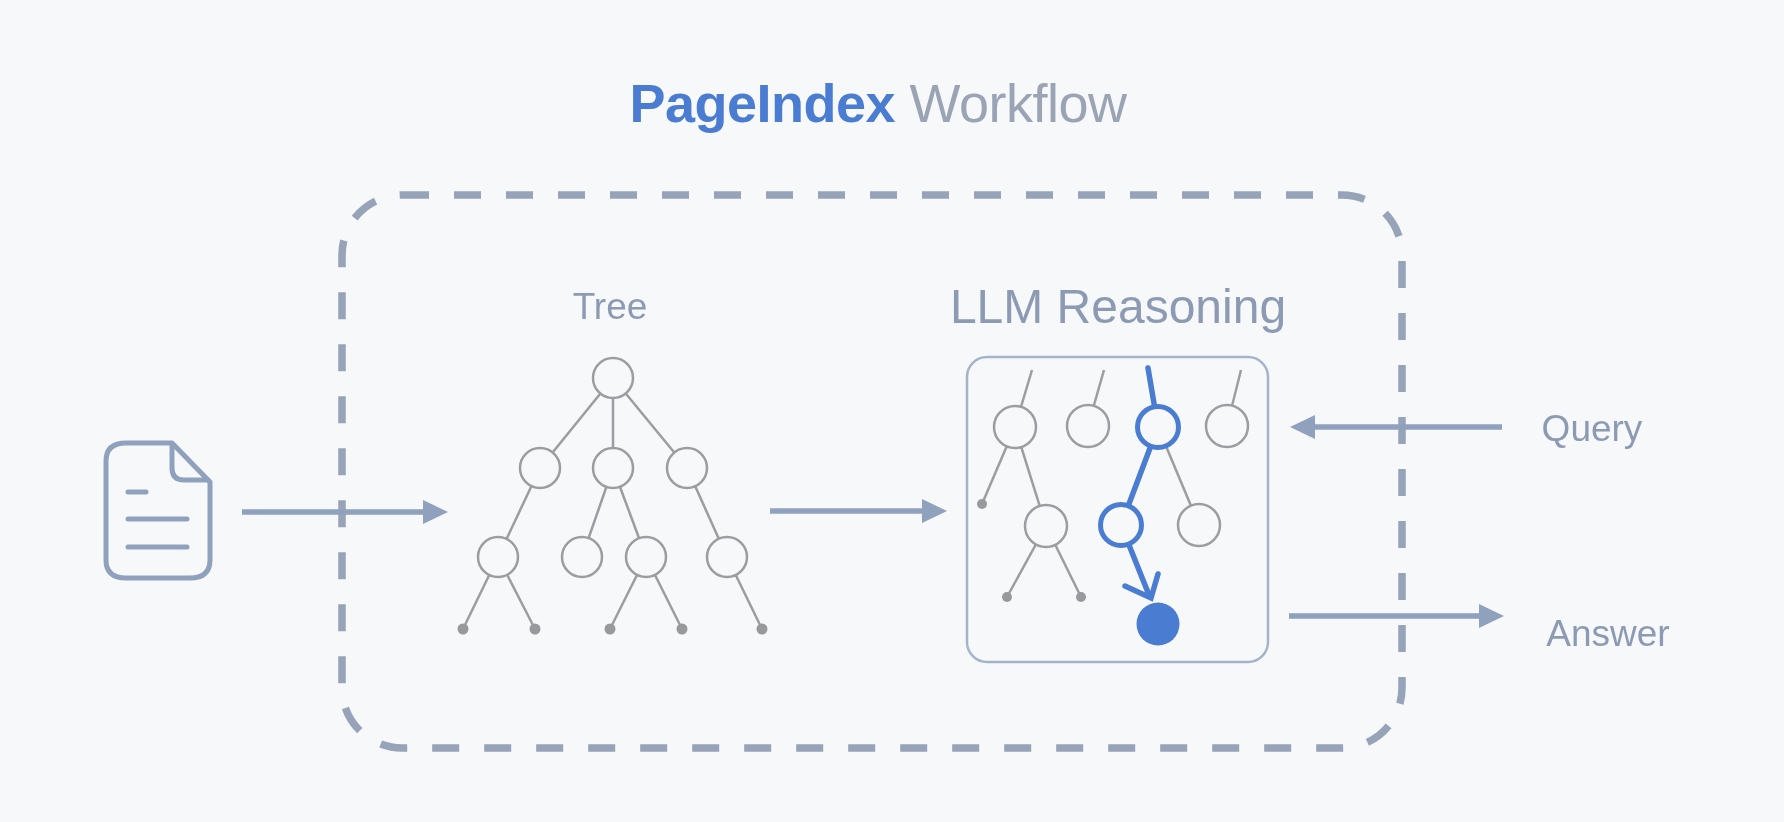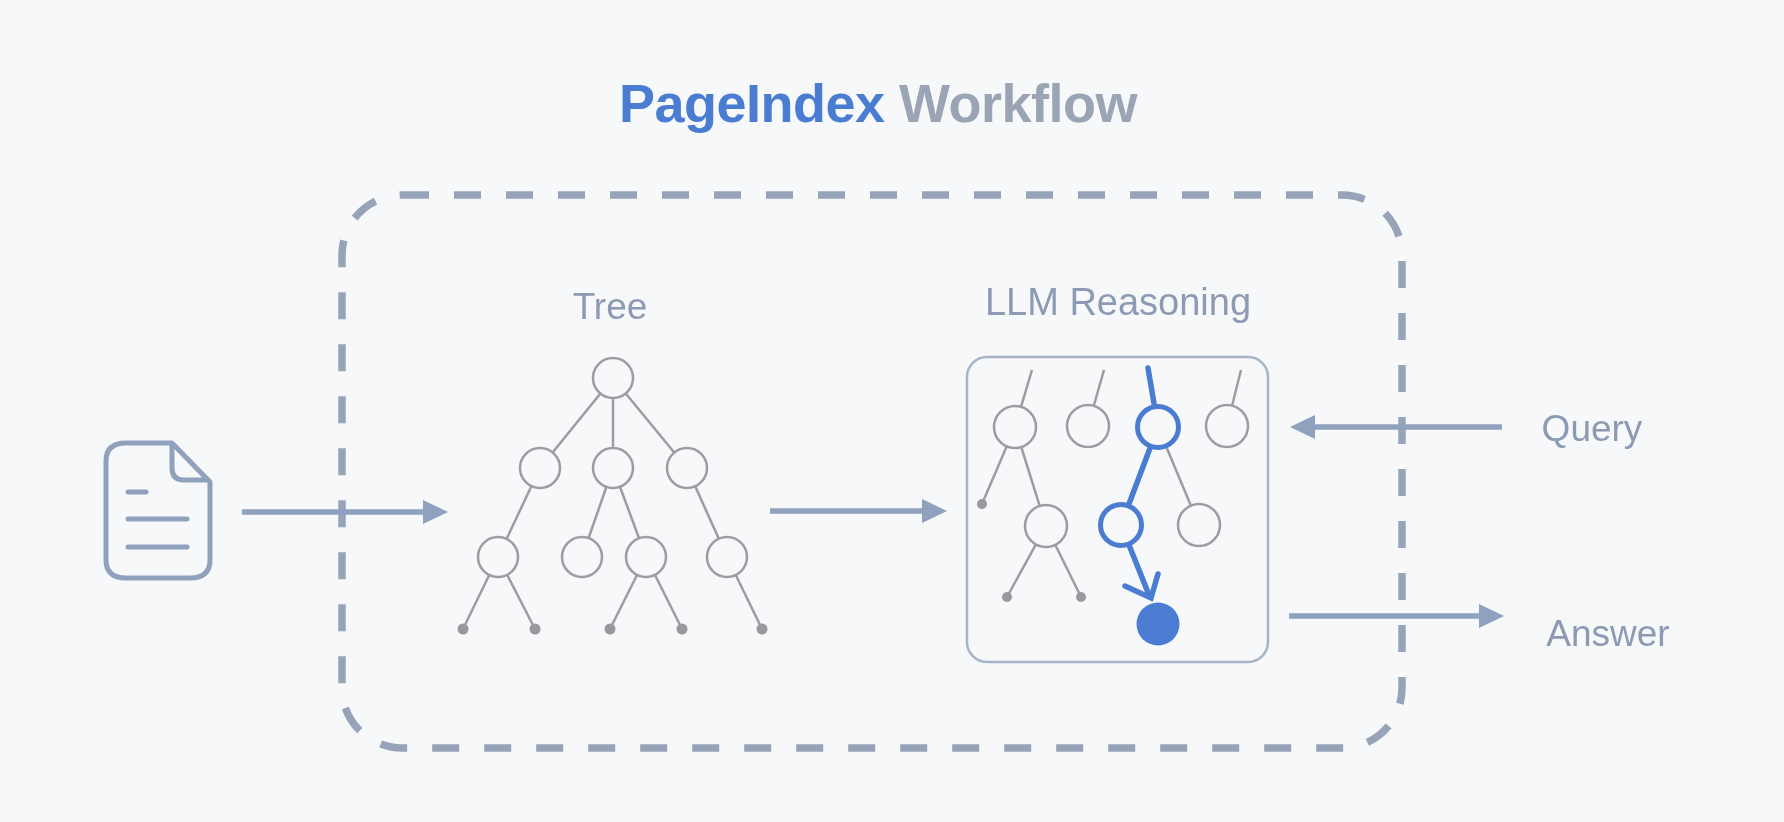--- a/index.html
+++ b/index.html
@@ -6,27 +6,27 @@
   .canvas{
     position:relative;width:1784px;height:822px;overflow:hidden;
     background:var(--background,#f7f8f9);
     font-family:"Liberation Sans","DejaVu Sans",sans-serif;
   }
   .title{
     position:absolute;top:74px;left:0;width:1756px;text-align:center;
     font-size:54px;line-height:1.1;letter-spacing:-0.5px;white-space:nowrap;
   }
   .title .brand{color:var(--accent-blue,#4a7dd2);font-weight:700;margin-top:28px;}
-  .title .suffix{color:var(--title-suffix-gray,#9aa4b4);font-weight:700;}
+  .title .suffix{color:var(--title-suffix-gray,#9aa4b4);font-weight:400;}
   .dlabel{
     position:absolute;transform:translateX(-50%);
     color:var(--label-gray,#8c9bb3);font-size:37px;line-height:1;white-space:nowrap;
   }
   #tree-label{left:610px;top:288px;text-align:center;}
-  #llm-label{left:1118px;top:283px;font-size:38px;}
+  #llm-label{left:1118px;top:283px;font-size:48px;}
   #query-label{left:1592px;top:410px;}
   #answer-label{left:1608px;top:615px;}
   svg.layer{position:absolute;left:0;top:0;}
   .dashrect{stroke:var(--stroke-dash,#97a3b8);stroke-width:7.5;stroke-dasharray:27 25;fill:none;}
   .llmbox{stroke:var(--llm-box-border,#a6b4ca);stroke-width:2.5;fill:none;}
   .doc{stroke:var(--blue-gray,#8fa1bd);stroke-width:5;fill:none;stroke-linecap:round;stroke-linejoin:round;}
   .arrow{stroke:var(--blue-gray,#8fa1bd);stroke-width:5.5;fill:none;stroke-linecap:butt;}
   .ahead{fill:var(--blue-gray,#8fa1bd);stroke:none;}
   .gline{stroke:var(--tree-gray,#9b9da1);stroke-width:2.5;fill:none;}
   .gnode{stroke:var(--tree-gray,#9b9da1);stroke-width:2.5;fill:var(--background,#f7f8f9);}

